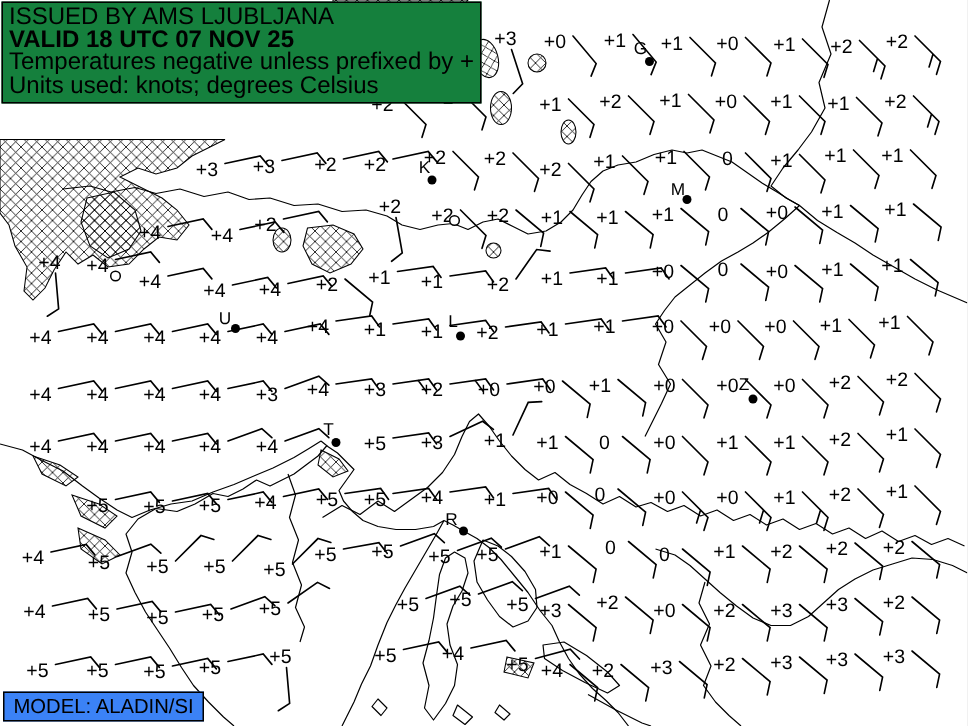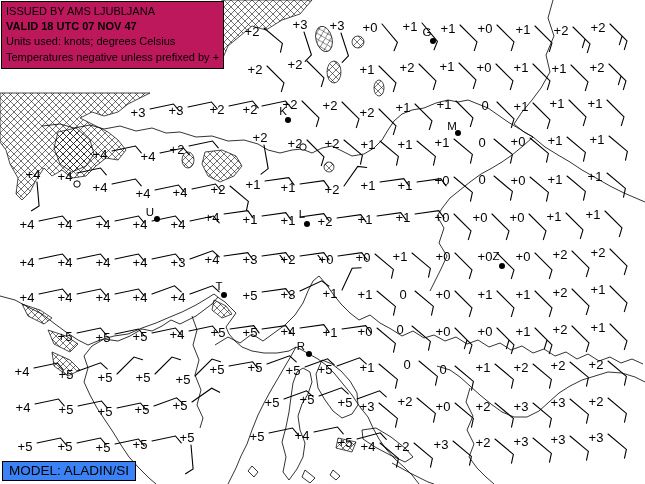--- a/index.html
+++ b/index.html
@@ -1,20 +1,20 @@
 <!DOCTYPE html>
 <html><head>
 <meta charset="utf-8">
 <style>
   html,body{margin:0;padding:0;background:#e8e8e8;}
   .canvas{position:relative;width:645px;height:484px;background:#fff;overflow:hidden;
           font-family:"Liberation Sans",sans-serif;color:#000;}
   .canvas svg{position:absolute;left:0;top:0;}
-  .info-box{position:absolute;left:1px;top:1px;background:#be185d;border:1px solid #000;
-            padding:2px 4px 3px 4px;font-size:11px;line-height:15.2px;white-space:nowrap;z-index:5;}
+  .info-box{position:absolute;left:1px;top:1px;background:#15803d;border:1px solid #000;
+            padding:2px 4px 3px 4px;font-size:16px;line-height:15.2px;white-space:nowrap;z-index:5;}
   .model-box{position:absolute;left:2px;top:461px;background:#3b82f6;border:1px solid #000;
              padding:1px 6px 2px 6px;font-size:13.5px;z-index:5;}
   .hdr-line b{font-weight:bold;}
   text{font-family:"Liberation Sans",sans-serif;}
 </style>
 </head>
 <body>
 
 <div class="canvas">
 
@@ -773,22 +773,22 @@
           <text x="301" y="350" text-anchor="middle" font-size="11.5" fill="#000000">R</text>
           <circle cx="309" cy="354" r="3" fill="#000000"></circle>
         </g>
         <circle cx="303" cy="147" r="3.2" fill="#fff" stroke="#000000" stroke-width="1"></circle>
         <circle cx="77" cy="184" r="3.2" fill="#fff" stroke="#000000" stroke-width="1"></circle>
       </g>
   </svg>
 
   <div class="info-box" id="info-box">
       <div class="hdr-line"><span>ISSUED BY AMS LJUBLJANA</span><b></b></div>
-      <div class="hdr-line"><span></span><b>VALID 18 UTC 07 NOV 47</b></div>
+      <div class="hdr-line"><span></span><b>VALID 18 UTC 07 NOV 25</b></div>
+      <div class="hdr-line"><span>Temperatures negative unless prefixed by +</span><b></b></div>
       <div class="hdr-line"><span>Units used: knots; degrees Celsius</span><b></b></div>
-      <div class="hdr-line"><span>Temperatures negative unless prefixed by +</span><b></b></div>
     </div>
 
   <div class="model-box">
     <span>MODEL: ALADIN/SI</span>
   </div>
 
 </div>
 
 </body></html>

